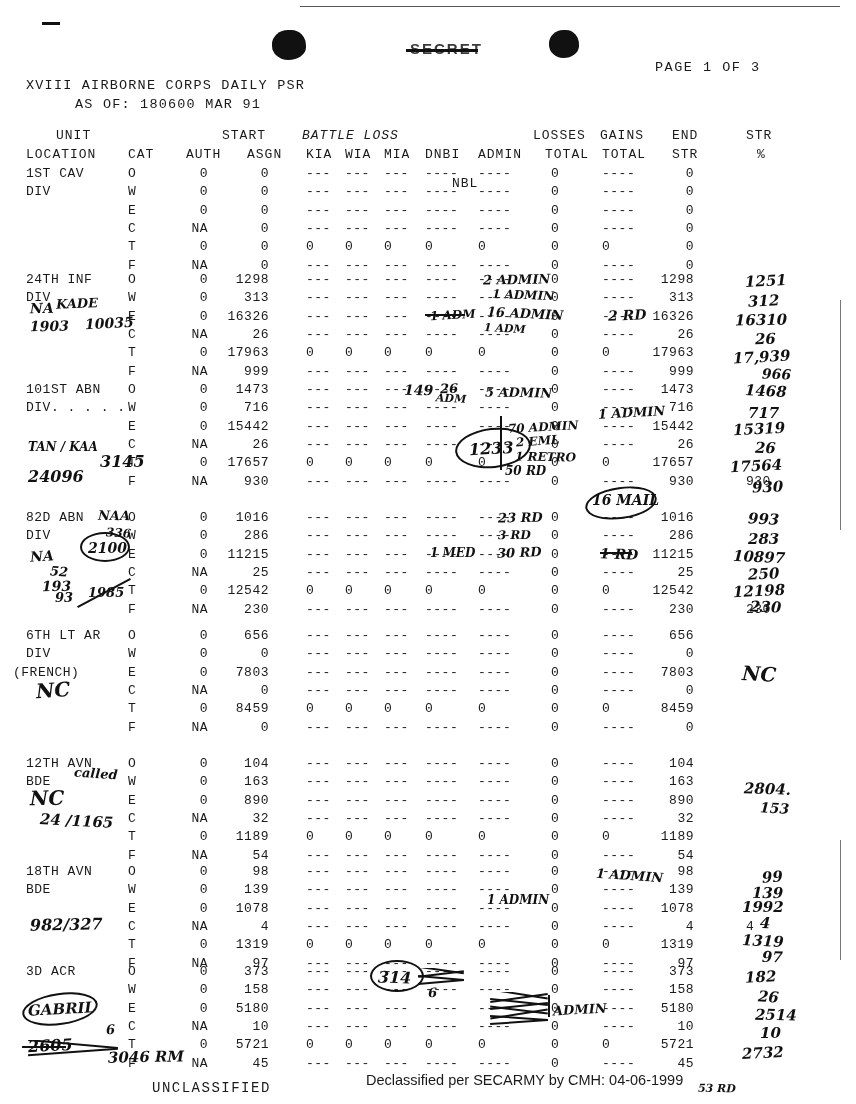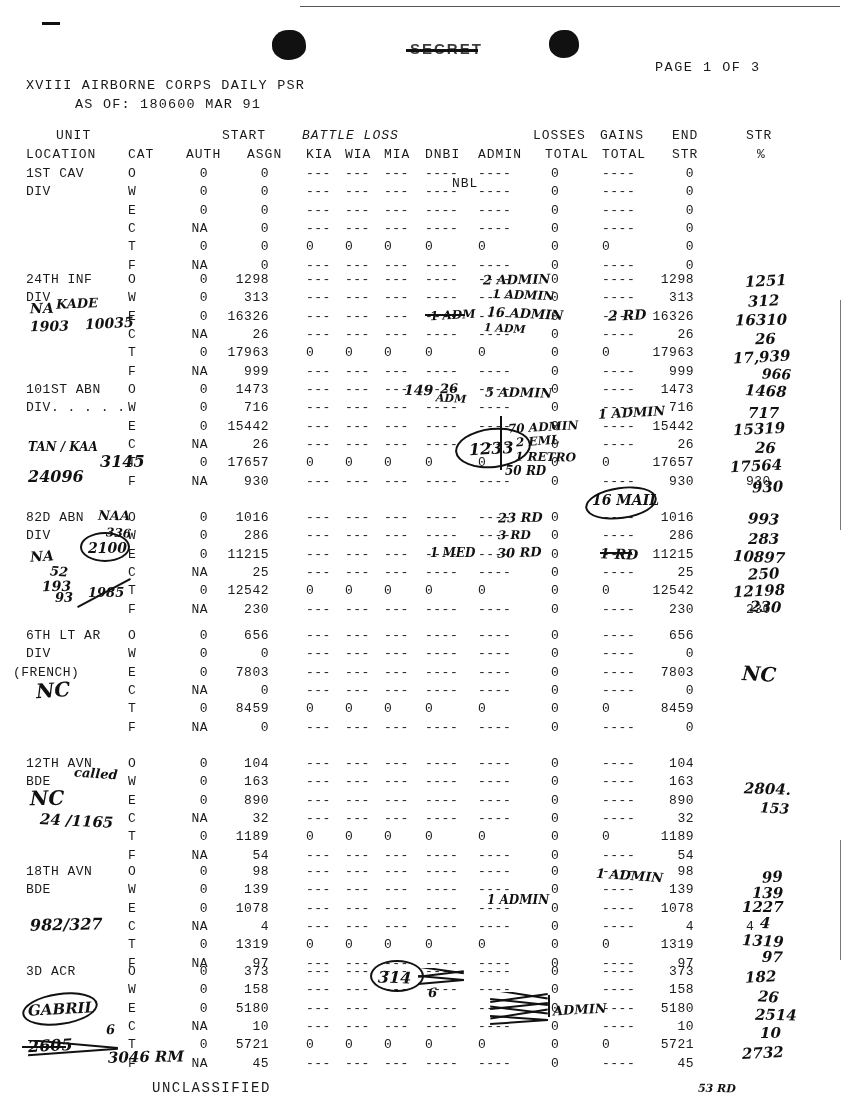--- a/index.html
+++ b/index.html
@@ -680,21 +680,21 @@
       <div class="hw" style="left: 36px; top: 678px; font-size: 20px; transform: rotate(-4deg);">NC</div>
       <div class="hw" style="left: 30px; top: 786px; font-size: 20px; transform: rotate(-1deg);">NC</div>
       <div class="hw" style="left: 74px; top: 766px; font-size: 13px; transform: rotate(4deg);">called</div>
       <div class="hw" style="left: 40px; top: 812px; font-size: 15px; transform: rotate(3deg);">24 /1165</div>
       <div class="hw" style="left: 744px; top: 780px; font-size: 15px; transform: rotate(2deg);">2804.</div>
       <div class="hw" style="left: 760px; top: 800px; font-size: 14px; transform: rotate(3deg);">153</div>
       <div class="hw" style="left: 596px; top: 868px; font-size: 13px; transform: rotate(4deg);">1 ADMIN</div>
       <div class="hw" style="left: 487px; top: 893px; font-size: 12px; transform: rotate(0deg);">1 ADMIN</div>
       <div class="hw" style="left: 762px; top: 868px; font-size: 15px; transform: rotate(-4deg);">99</div>
       <div class="hw" style="left: 752px; top: 884px; font-size: 15px; transform: rotate(1deg);">139</div>
-      <div class="hw" style="left: 742px; top: 898px; font-size: 15px; transform: rotate(0deg);">1227</div>
+      <div class="hw" style="left: 742px; top: 898px; font-size: 15px; transform: rotate(0deg);">1992</div>
       <div class="hw" style="left: 760px; top: 914px; font-size: 15px; transform: rotate(3deg);">4</div>
       <div class="hw" style="left: 742px; top: 932px; font-size: 15px; transform: rotate(3deg);">1319</div>
       <div class="hw" style="left: 762px; top: 948px; font-size: 15px; transform: rotate(2deg);">97</div>
       <div class="hw" style="left: 30px; top: 915px; font-size: 16px; transform: rotate(-1deg);">982/327</div>
       <div class="hw" style="left: 378px; top: 968px; font-size: 16px; transform: rotate(2deg);">314</div>
       <div class="hw" style="left: 428px; top: 985px; font-size: 13px; transform: rotate(-2deg);">6</div>
       <div class="hw" style="left: 553px; top: 1002px; font-size: 13px; transform: rotate(-3deg);">ADMIN</div>
       <div class="hw" style="left: 745px; top: 968px; font-size: 15px; transform: rotate(-3deg);">182</div>
       <div class="hw" style="left: 758px; top: 988px; font-size: 15px; transform: rotate(4deg);">26</div>
       <div class="hw" style="left: 755px; top: 1006px; font-size: 15px; transform: rotate(1deg);">2514</div>
@@ -734,15 +734,16 @@
     <span style="top:21px;width:58px;transform:rotate(-9deg);"></span>
     <span style="top:25px;width:58px;transform:rotate(4deg);"></span>
     <span style="top:29px;width:58px;transform:rotate(-4deg);"></span>
   </div>
   <div class="scribble" style="left:28px;top:1040px;width:90px;height:20px;">
     <span style="top:3px;width:90px;transform:rotate(5deg);"></span>
     <span style="top:11px;width:90px;transform:rotate(-4deg);"></span>
   </div>
 
   <div class="unclass" style="left:152px;top:1080px;">UNCLASSIFIED</div>
+  <div class="declass" style="left:366px;top:1072px;">Declassified per SECARMY by CMH: 04-06-1999</div>
   <div class="rightbar" style="left:840px;top:300px;height:230px;"></div>
   <div class="rightbar" style="left:840px;top:840px;height:120px;"></div>
 </div>
 
 </body></html>

